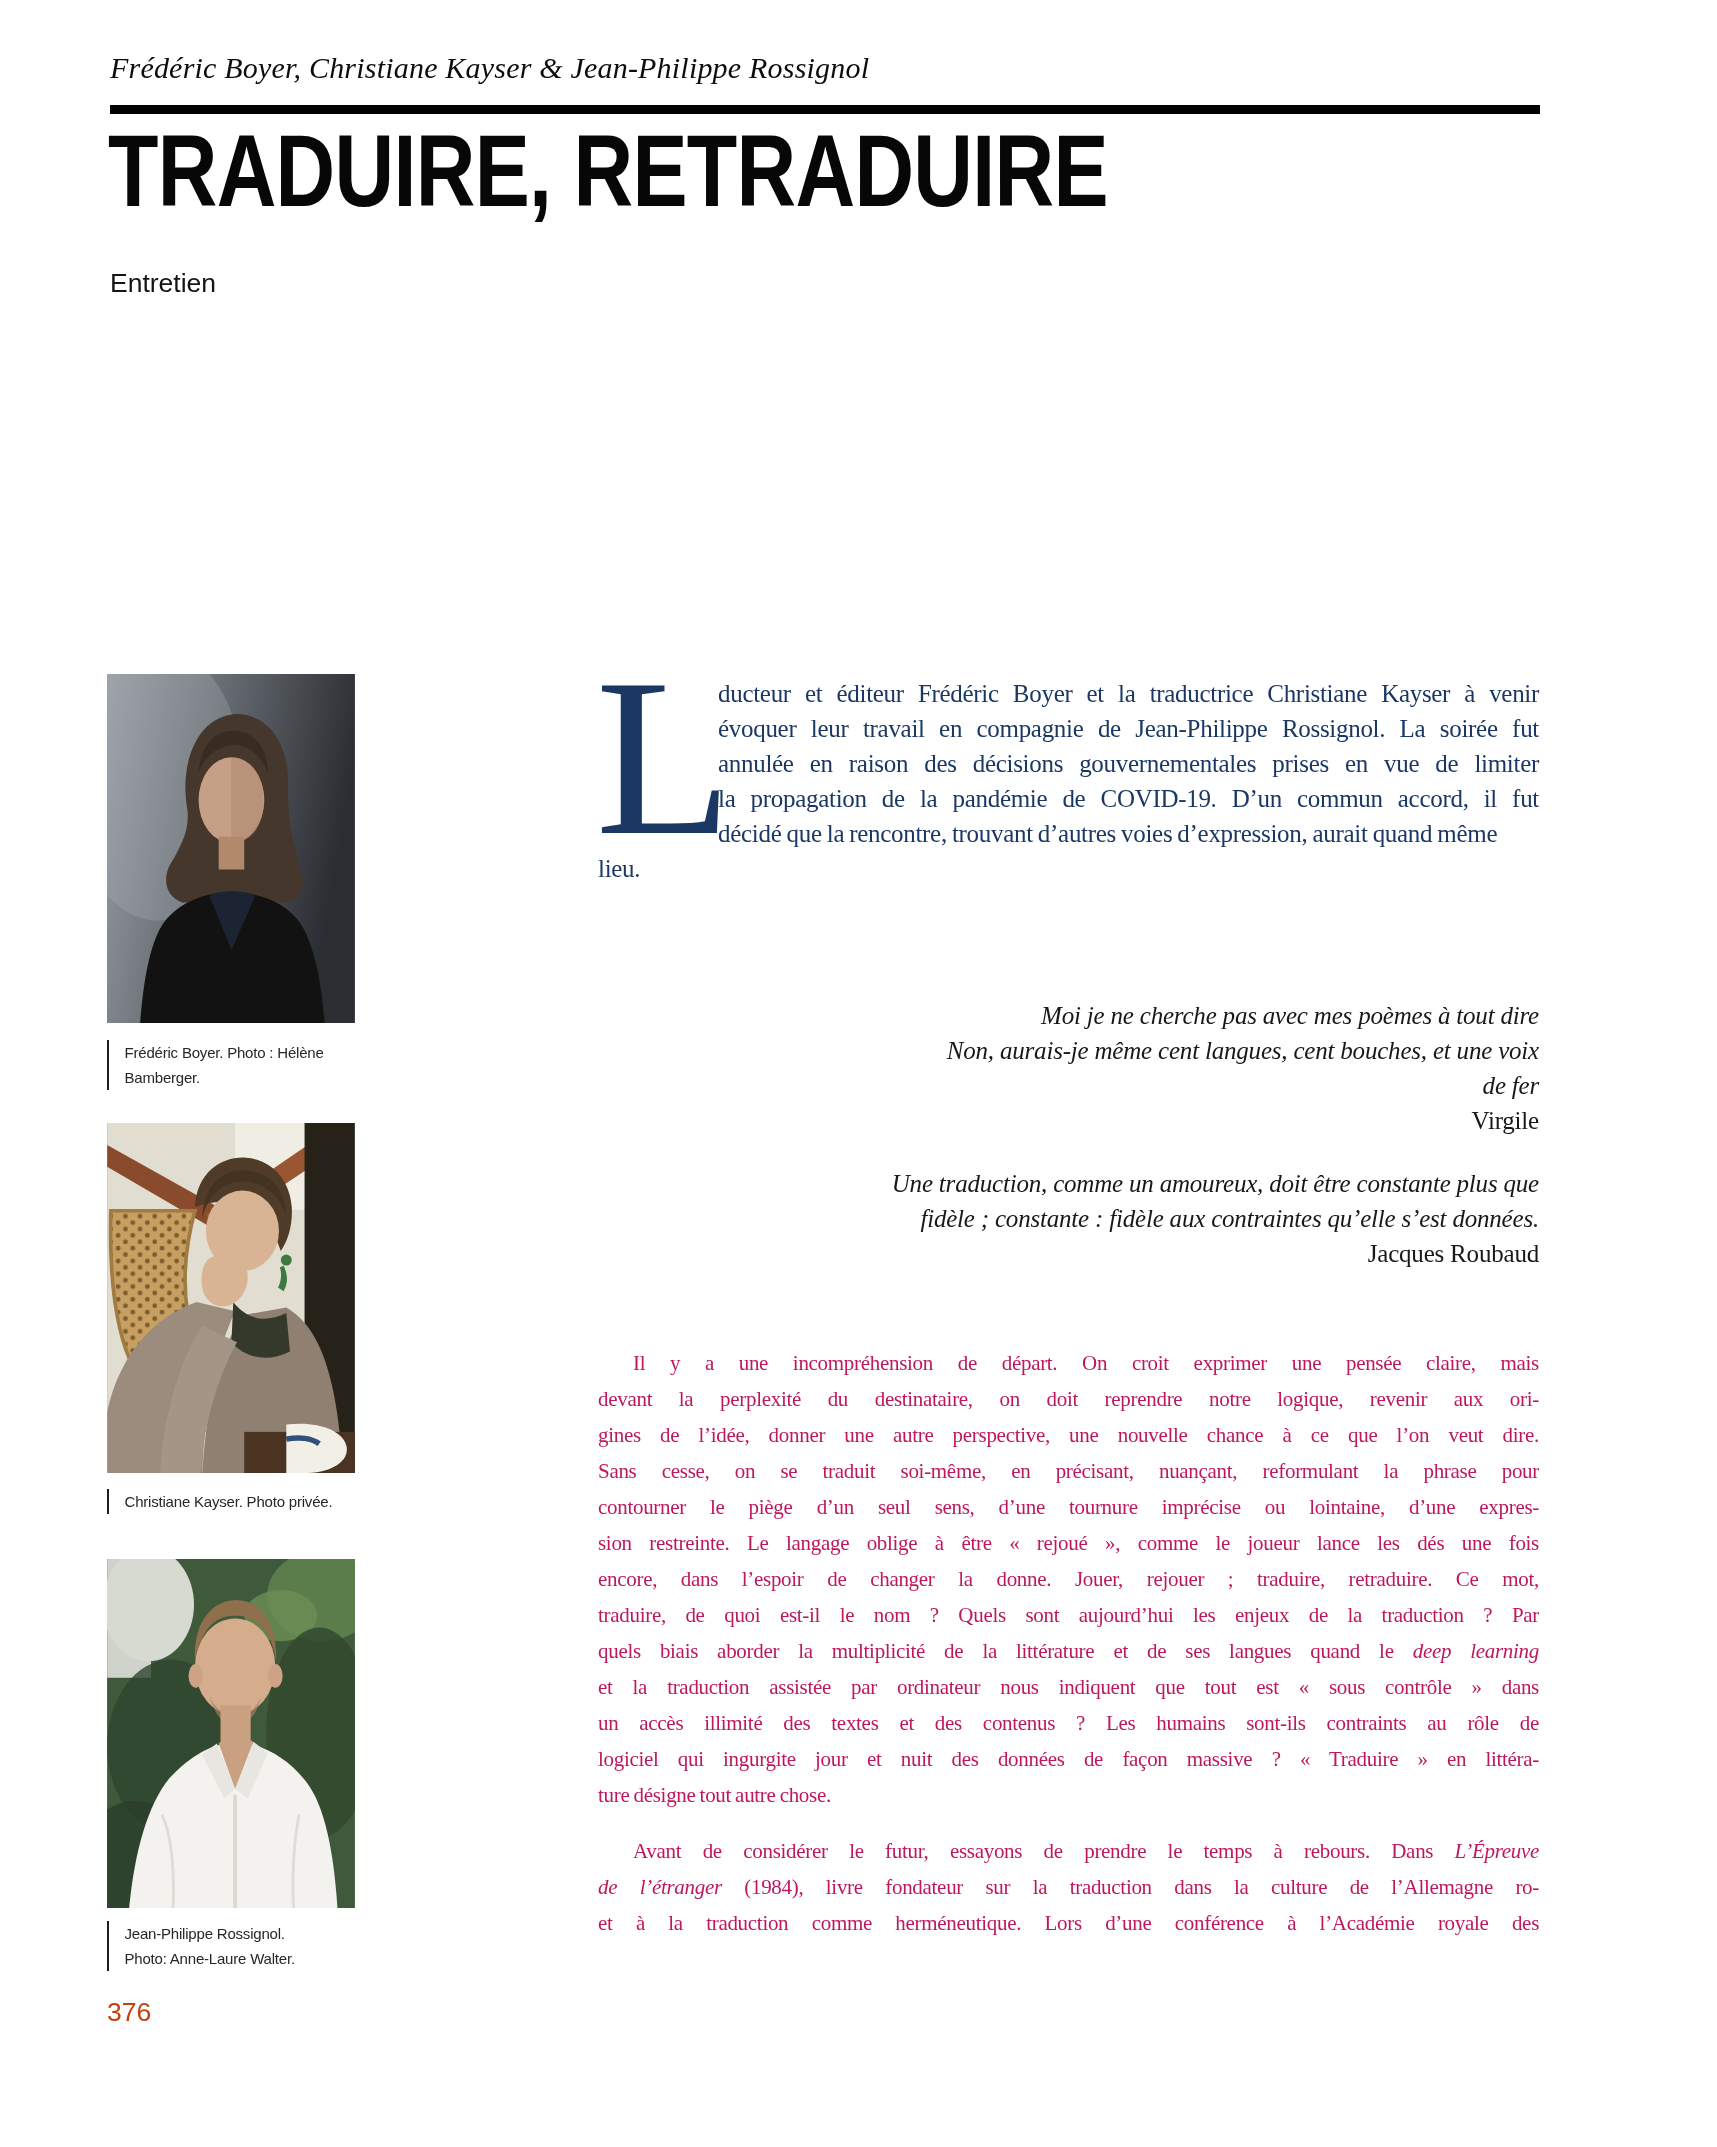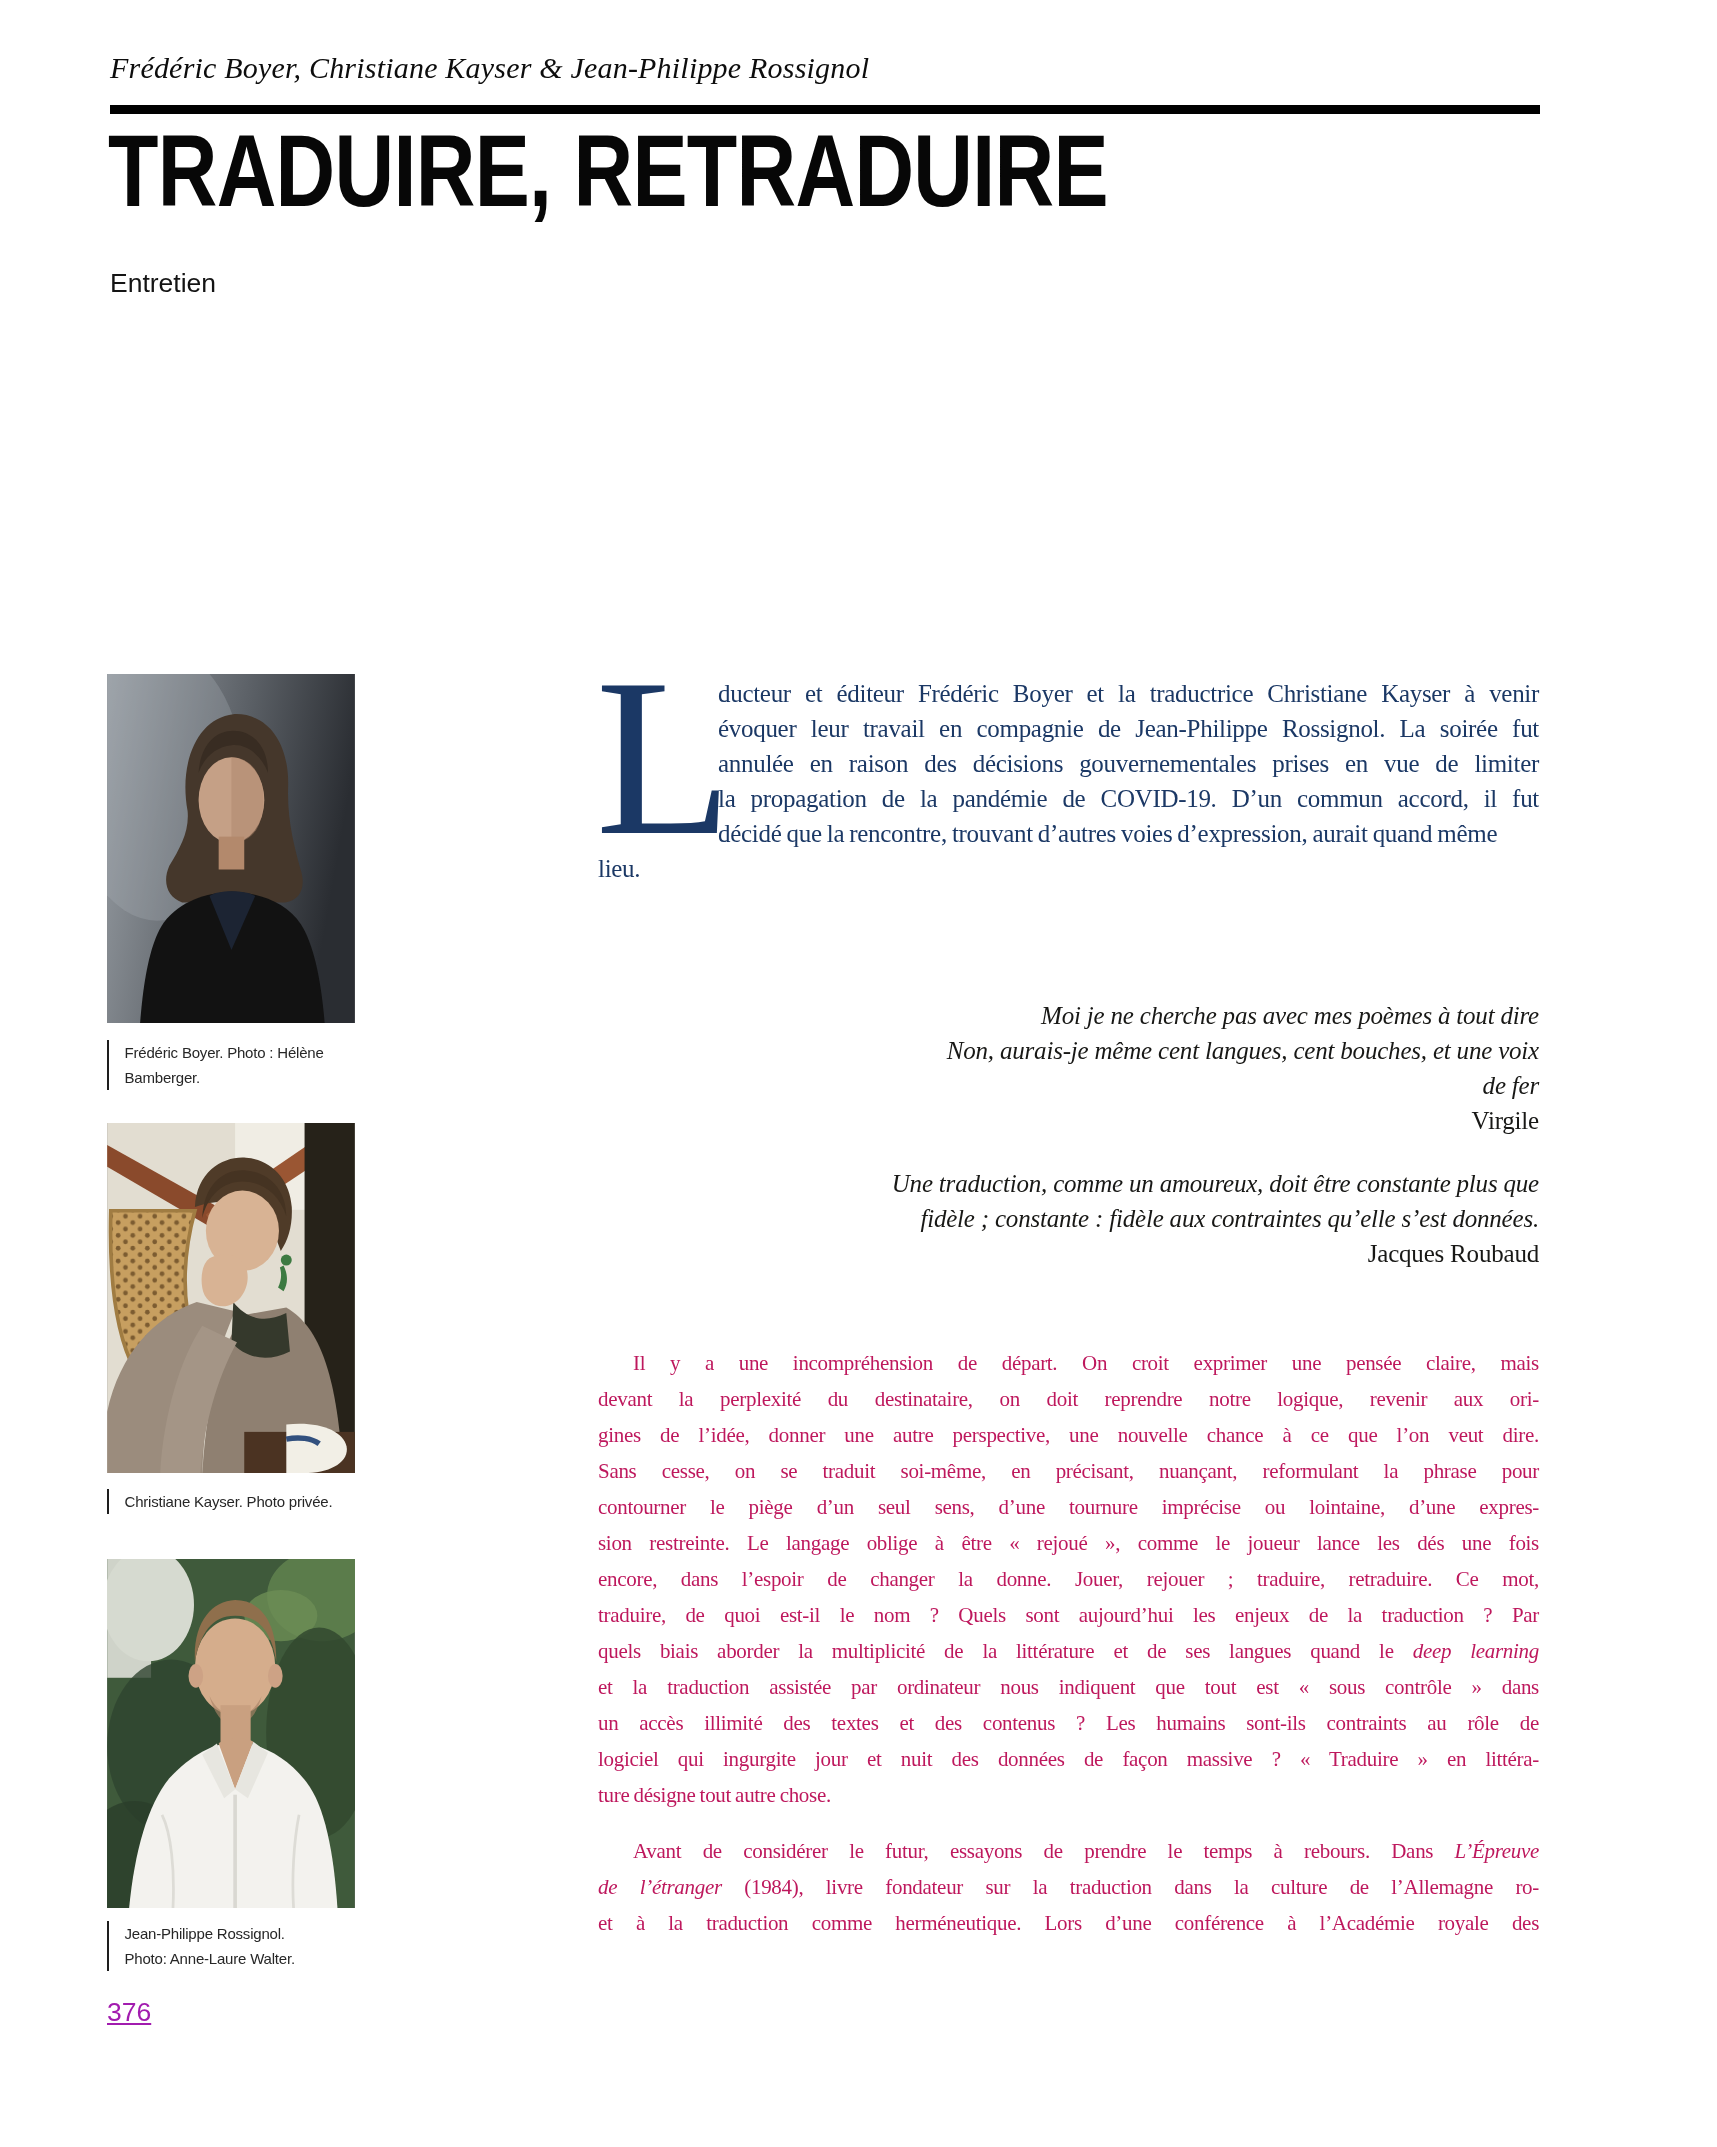--- a/index.html
+++ b/index.html
@@ -25,21 +25,21 @@
   #photo2{top:1123px;height:350px;}
   #photo3{top:1559px;height:349px;}
   .photo svg{display:block;}
   .caption{
     left:107px;width:265px;border-left:2.7px solid #1e1e1e;padding-left:15.5px;box-sizing:border-box;
     font-family:"Liberation Sans", sans-serif;font-size:15px;line-height:25px;
     letter-spacing:-0.2px;color:#272727;
   }
   #cap1{top:1040px;} #cap2{top:1489px;} #cap3{top:1921px;}
   .caption .line{white-space:nowrap;}
-  .pagenum{left:107px;top:1997px;font-family:"Liberation Sans", sans-serif;font-size:26.5px;color:#a21caf;text-decoration:underline;}
+  .pagenum{left:107px;top:1997px;font-family:"Liberation Sans", sans-serif;font-size:26.5px;color:#c2410c;}
 
   
   .col{left:598px;width:941px;}
   .intro{top:676px;font-size:25px;line-height:35px;color:var(--navy,#1b3865);
          letter-spacing:-0.3px;word-spacing:-0.9px;}
   .dropcap{float:left;width:120px;height:170px;}
   .dropcap svg{overflow:visible;display:block;}
   .epigraph{font-size:25px;line-height:35px;font-style:italic;text-align:right;
             color:#181816;letter-spacing:-0.2px;}
   #ep1{top:954px;margin-top:44px;} #ep2{top:1166px;}

